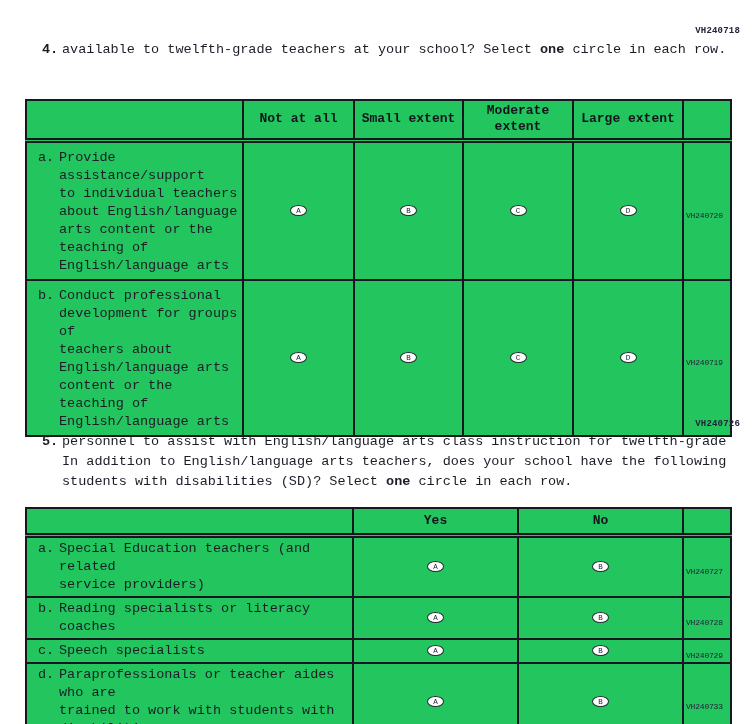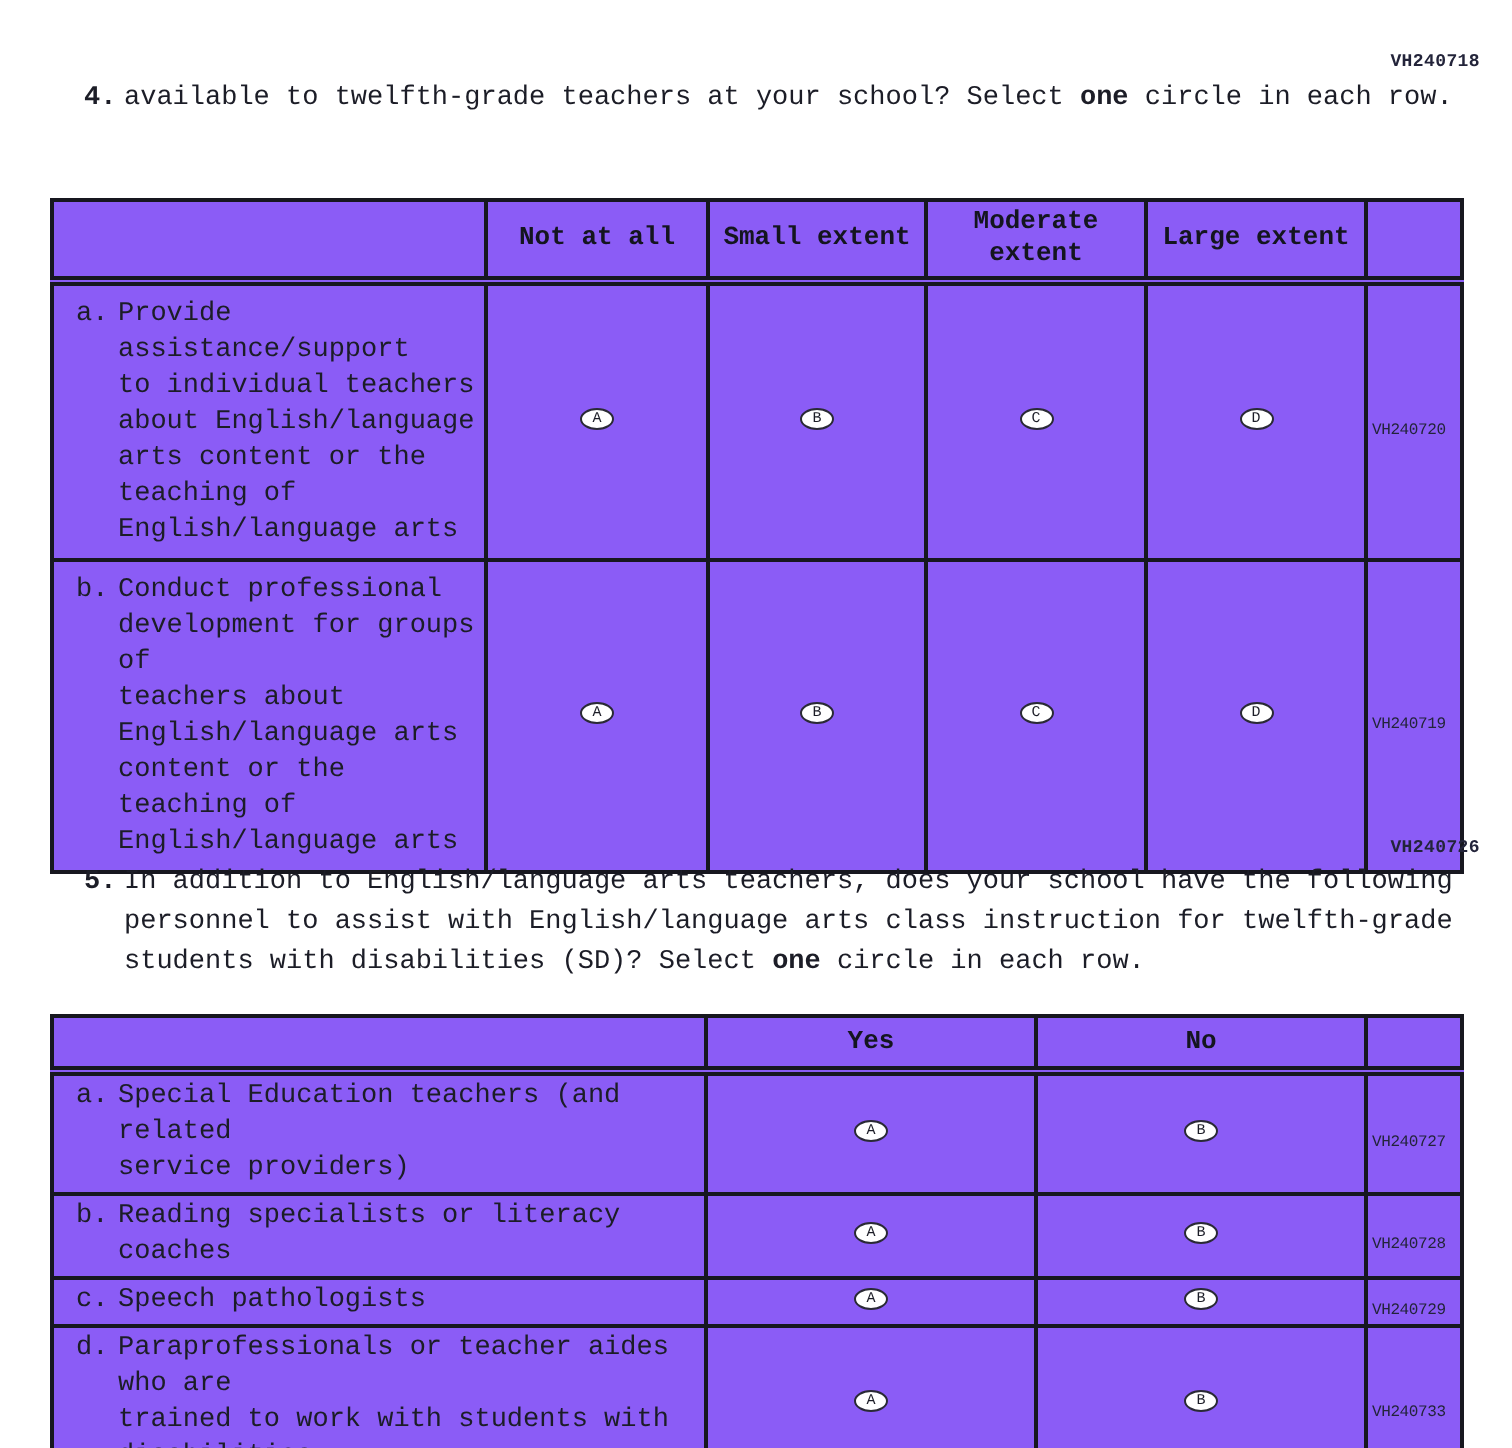--- a/index.html
+++ b/index.html
@@ -36,21 +36,21 @@
   .qnum { width: 20px; flex: none; font-weight: bold; }
   .qline { display: block; }
   .qbold { font-weight: bold; }
   table.grid {
     position: absolute;
     left: 25px;
     border-collapse: collapse;
     table-layout: fixed;
     font-size: 13.5px;
     color: #1c1d27;
-    background: #8b5cf6;
+    background: #22c55e;
   }
   #q4-table { top: 99px; width: 705px; }
   #q5-table { top: 507px; width: 705px; }
   table.grid td, table.grid th {
     border: 2px solid #17171f;
     vertical-align: middle;
     overflow: hidden;
   }
   table.grid thead th {
     font-size: 13px;
@@ -161,22 +161,22 @@
         <td class="code">VH240719</td>
       </tr>
     </tbody>
   </table>
 
   <div id="q5-code" class="vhcode-page">VH240726</div>
 
   <div id="q5-text" class="question">
     <span class="qnum">5.</span>
     <span class="qbody">
+      <span class="qline">personnel to assist with English/language arts class instruction for twelfth-grade</span>
       <span class="qline">In addition to English/language arts teachers, does your school have the following</span>
-      <span class="qline">personnel to assist with English/language arts class instruction for twelfth-grade</span>
       <span class="qline"><span>students with disabilities (SD)? Select </span><span class="qbold">one</span><span> circle in each row.</span></span>
     </span>
   </div>
 
   <table id="q5-table" class="grid">
     <colgroup>
       <col style="width:327px">
         <col style="width:165px">
         <col style="width:165px">
         <col style="width:48px">
@@ -209,21 +209,21 @@
             </div>
         </td>
         <td class="opt"><span class="oval"><i>A</i></span></td>
         <td class="opt"><span class="oval"><i>B</i></span></td>
         <td class="code">VH240728</td>
       </tr>
       <tr class="h22">
         <td class="label">
           <div class="labwrap">
               <span class="pfx">c.</span>
-              <span class="ltext">Speech pathologists</span>
+              <span class="ltext">Speech specialists</span>
             </div>
         </td>
         <td class="opt"><span class="oval"><i>A</i></span></td>
         <td class="opt"><span class="oval"><i>B</i></span></td>
         <td class="code">VH240729</td>
       </tr>
       <tr class="h56">
         <td class="label">
           <div class="labwrap">
               <span class="pfx">d.</span>

